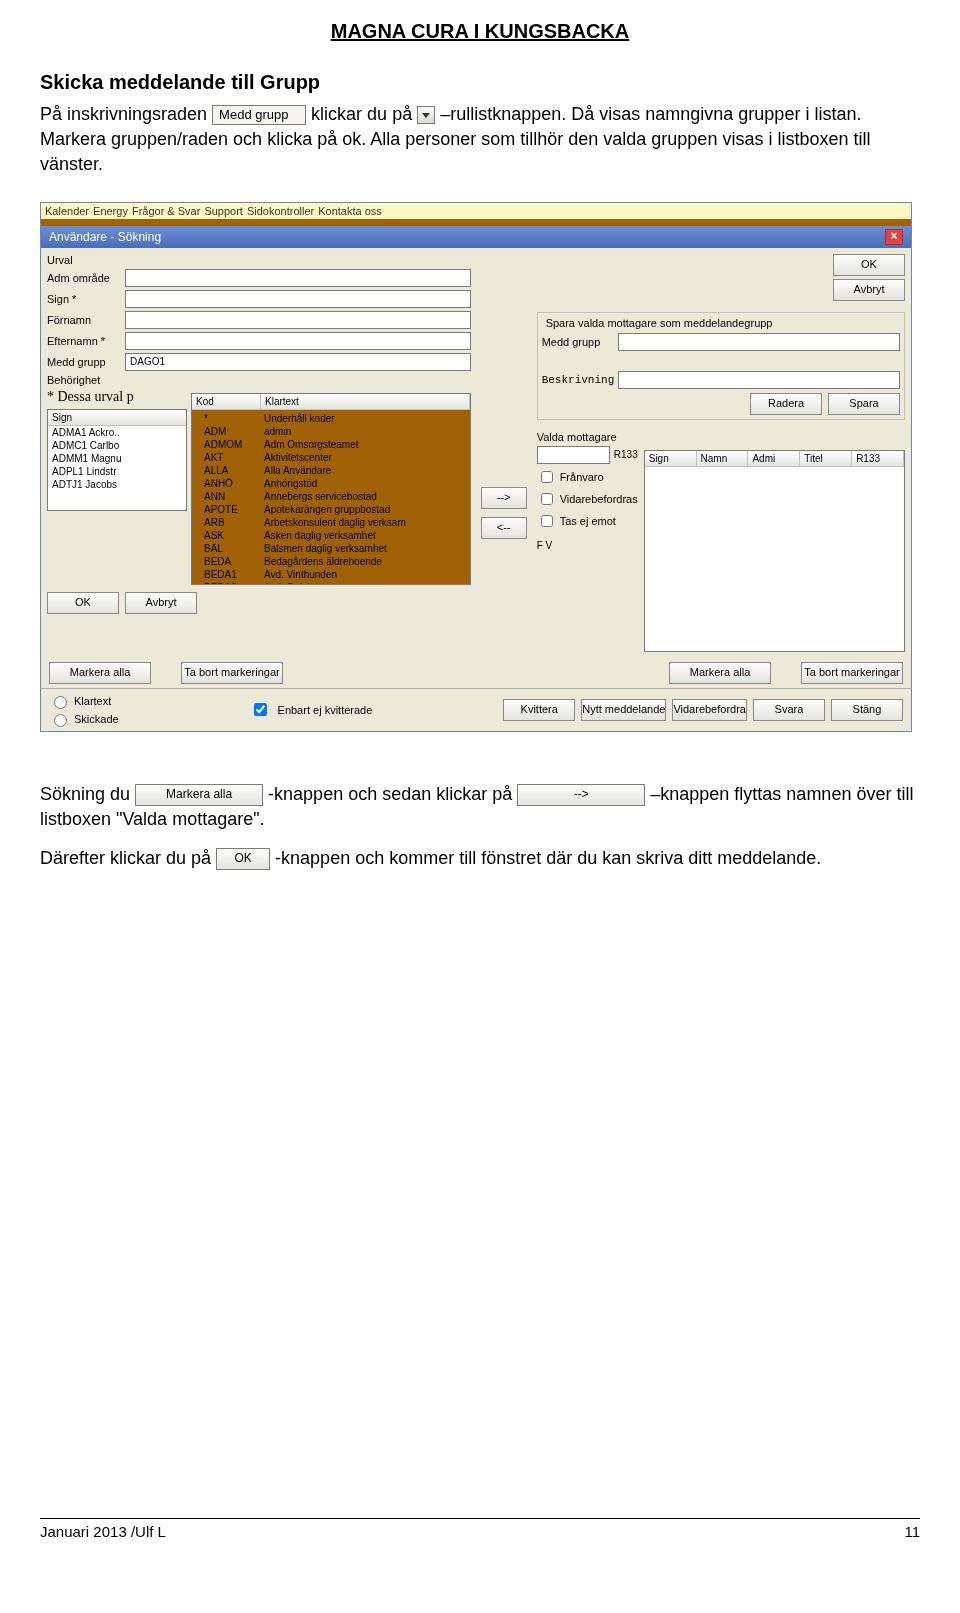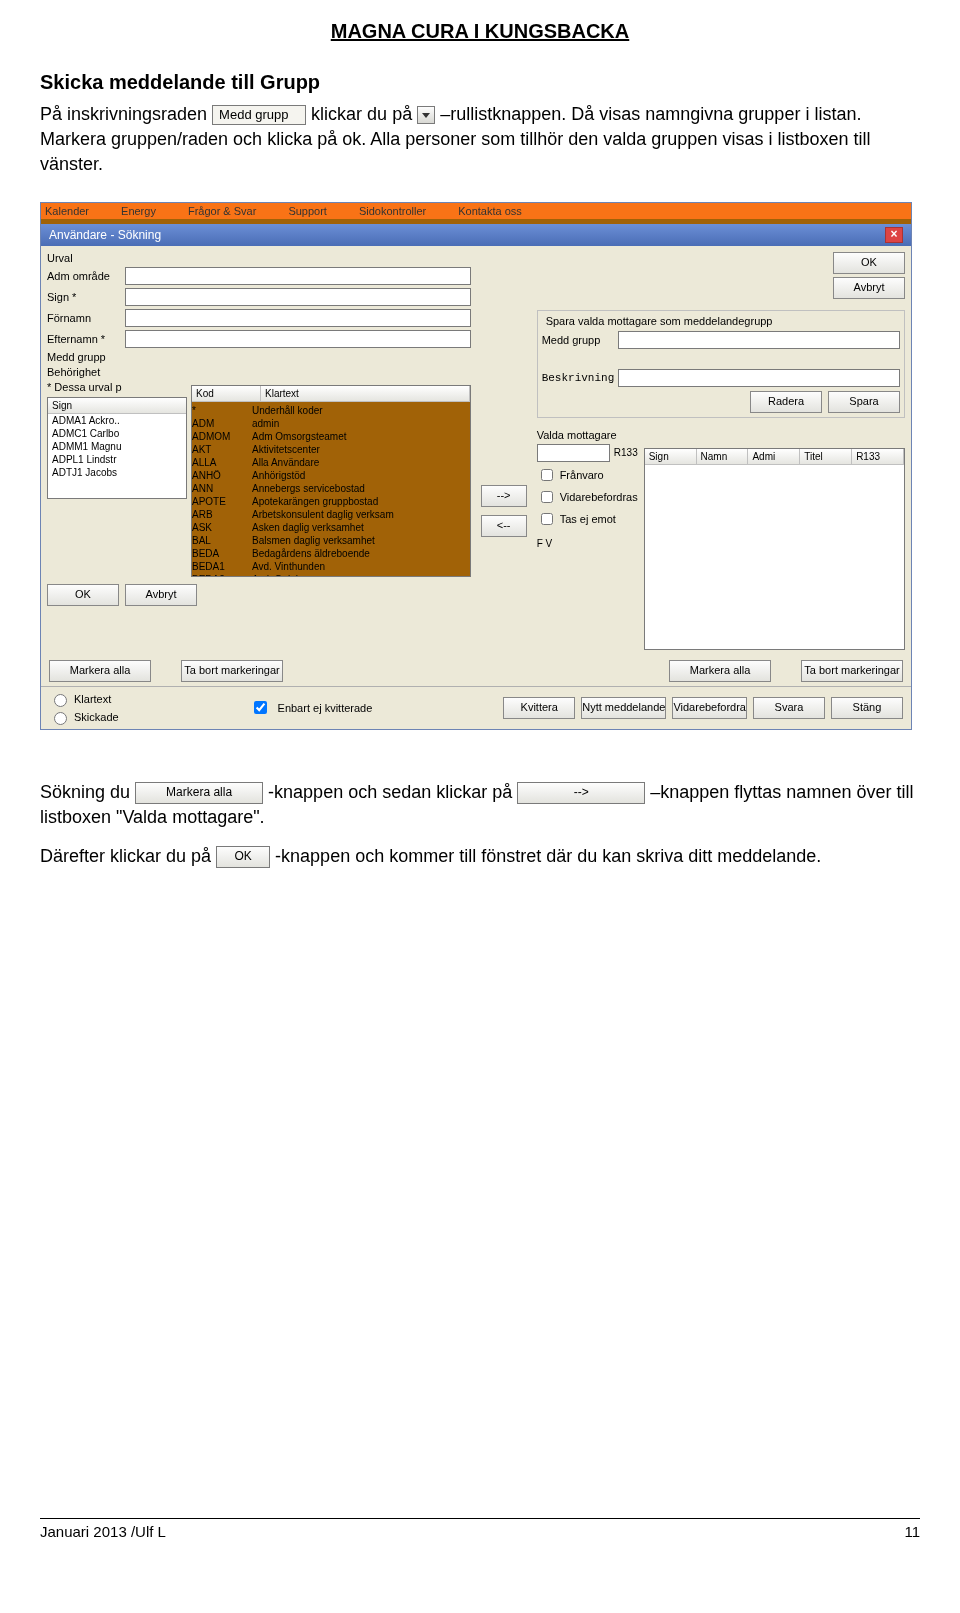--- a/index.html
+++ b/index.html
@@ -83,25 +83,25 @@
   
   .app {
     margin-top: 24px;
     border: 1px solid #6d84b4;
     width: 870px;
     font-family: Tahoma, Arial, sans-serif;
     font-size: 11px;
     background: #ece9d8;
   }
   .menubar {
-    background: #f97316;
-    border-bottom: 5px solid #a16207;
+    background: #fef9c3;
+    border-bottom: 7px solid #a16207;
     padding: 2px 4px;
     display: flex;
-    gap: 32px;
+    gap: 4px;
   }
   .menubar span { color: #333; }
   .titlebar {
     background: linear-gradient(#6b8fd6,#4a6db5);
     color: #fff;
     padding: 3px 8px;
     font-size: 12px;
     display: flex;
     justify-content: space-between;
     align-items: center;
@@ -166,21 +166,21 @@
   .listhead {
     display: flex;
     background: linear-gradient(#fff,#e5e5e0);
     border-bottom: 1px solid #c0c0c0;
   }
   .listhead div {
     border-right: 1px solid #c0c0c0;
     padding: 2px 4px;
   }
   .listrows { padding: 2px 0; }
-  .listrows div { padding: 0 0; white-space: nowrap; line-height: 13px; }
+  .listrows div { padding: 0 12px; white-space: nowrap; line-height: 13px; }
   .twocol .listhead div:first-child { width: 60px; }
   .twocol .listhead div:last-child { flex: 1; }
   .twocol .listrows div span:first-child { display:inline-block; width:60px; }
   .smalllist {
     border: 1px solid #7a7a7a;
     background: #fff;
     height: 100px;
     font-size: 10px;
     width: 138px;
   }
@@ -292,27 +292,28 @@
         <div class="lblrow">
             <label>Förnamn</label>
             <div class="txt"></div>
           </div>
         <div class="lblrow">
             <label>Efternamn *</label>
             <div class="txt"></div>
           </div>
         <div class="lblrow">
             <label>Medd grupp</label>
+            <div class="txt" style="padding-left:4px; line-height:16px; font-size:10px;">DAGO1</div>
           </div>
         <div class="lblrow">
             <label>Behörighet</label>
           </div>
         <div style="display:flex; gap:4px;">
           <div style="display:flex; flex-direction:column; gap:4px;">
-            <div style="font-size:11px;">* Dessa urval p</div>
+            <div style="font-size:14px;font-family:Liberation Serif, serif;">* Dessa urval p</div>
             <div class="smalllist">
               <div class="lh">Sign</div>
               <div class="lr">ADMA1  Ackro..</div>
               <div class="lr">ADMC1  Carlbo</div>
               <div class="lr">ADMM1  Magnu</div>
               <div class="lr">ADPL1  Lindstr</div>
               <div class="lr">ADTJ1  Jacobs</div>
             </div>
           </div>
           <div class="listbox twocol" style="flex:1;">

